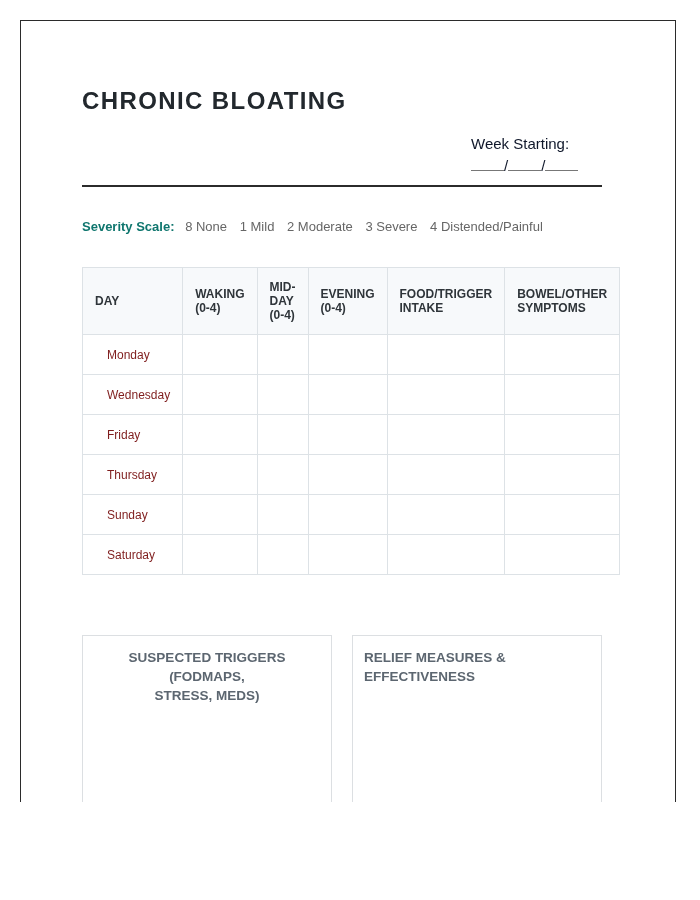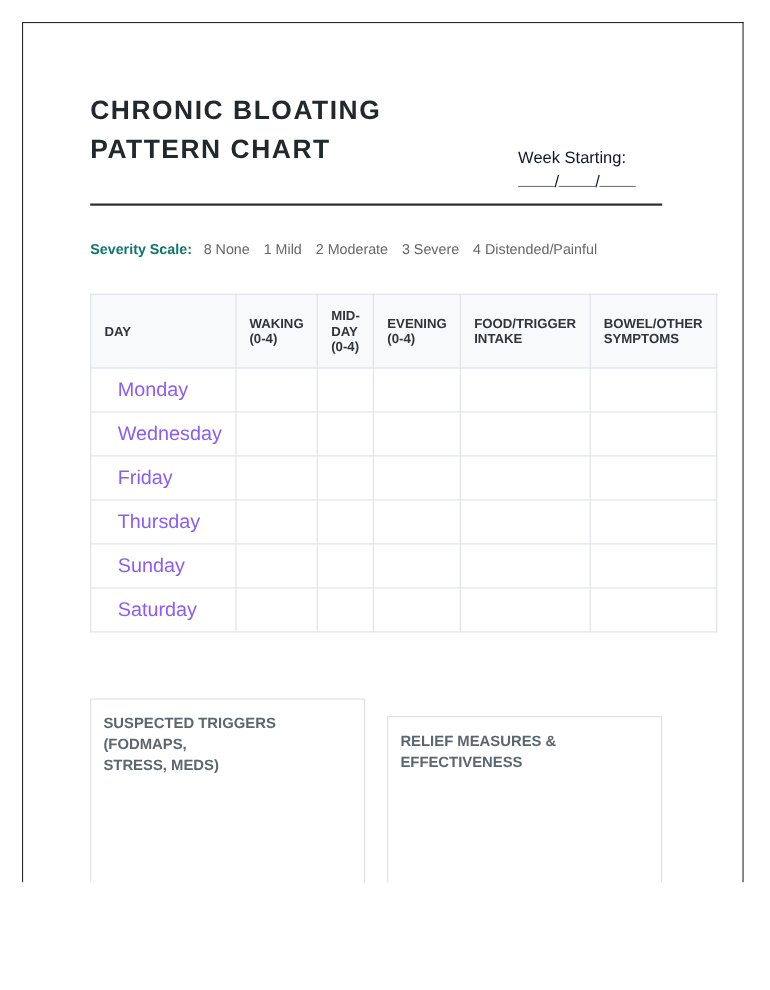--- a/index.html
+++ b/index.html
@@ -29,36 +29,35 @@
   }
   .severity .label { font-weight:bold; color:#0f766e; margin-right:7px; }
   .severity .item { margin-right:9px; }
   table.log {
     position:absolute; left:61px; top:246px; border-collapse:collapse; width:535px;
   }
   table.log th, table.log td { border:1px solid #dde2e6; padding:0 12px; text-align:left; }
   table.log th {
     background:#f7f9fb; font-size:12px; font-weight:bold; color:#2f353a; height:66px; line-height:14px; vertical-align:middle;
   }
-  table.log td { height:39px; font-size:18px; color:#8b5cf6;padding-left:24px; }
+  table.log td { height:39px; font-size:12px; color:#7f1d1d;padding-left:24px; }
   .box {
     position:absolute; top:614px; width:250px; height:200px; border:1px solid #dcdfe2; box-sizing:border-box;
     padding:12px 11px; font-size:13.5px; font-weight:bold; color:#5c6670; line-height:19px;
   }
-  .box.left { left:61px; }
-  .box.right { left:331px;margin-top:16px; }
+  .box.left { left:61px;text-align:center; }
+  .box.right { left:331px; }
 </style>
 </head>
 <body>
 
 <div class="page">
 
   <h1 class="title">
     <span>CHRONIC BLOATING</span><br>
-    <span>PATTERN CHART</span>
   </h1>
 
 
   <div class="week">
     <span>Week Starting:</span>
     <span class="blanks">
       <span class="blank"></span><span>/</span><span class="blank"></span><span>/</span><span class="blank"></span>
     </span>
   </div>
 

